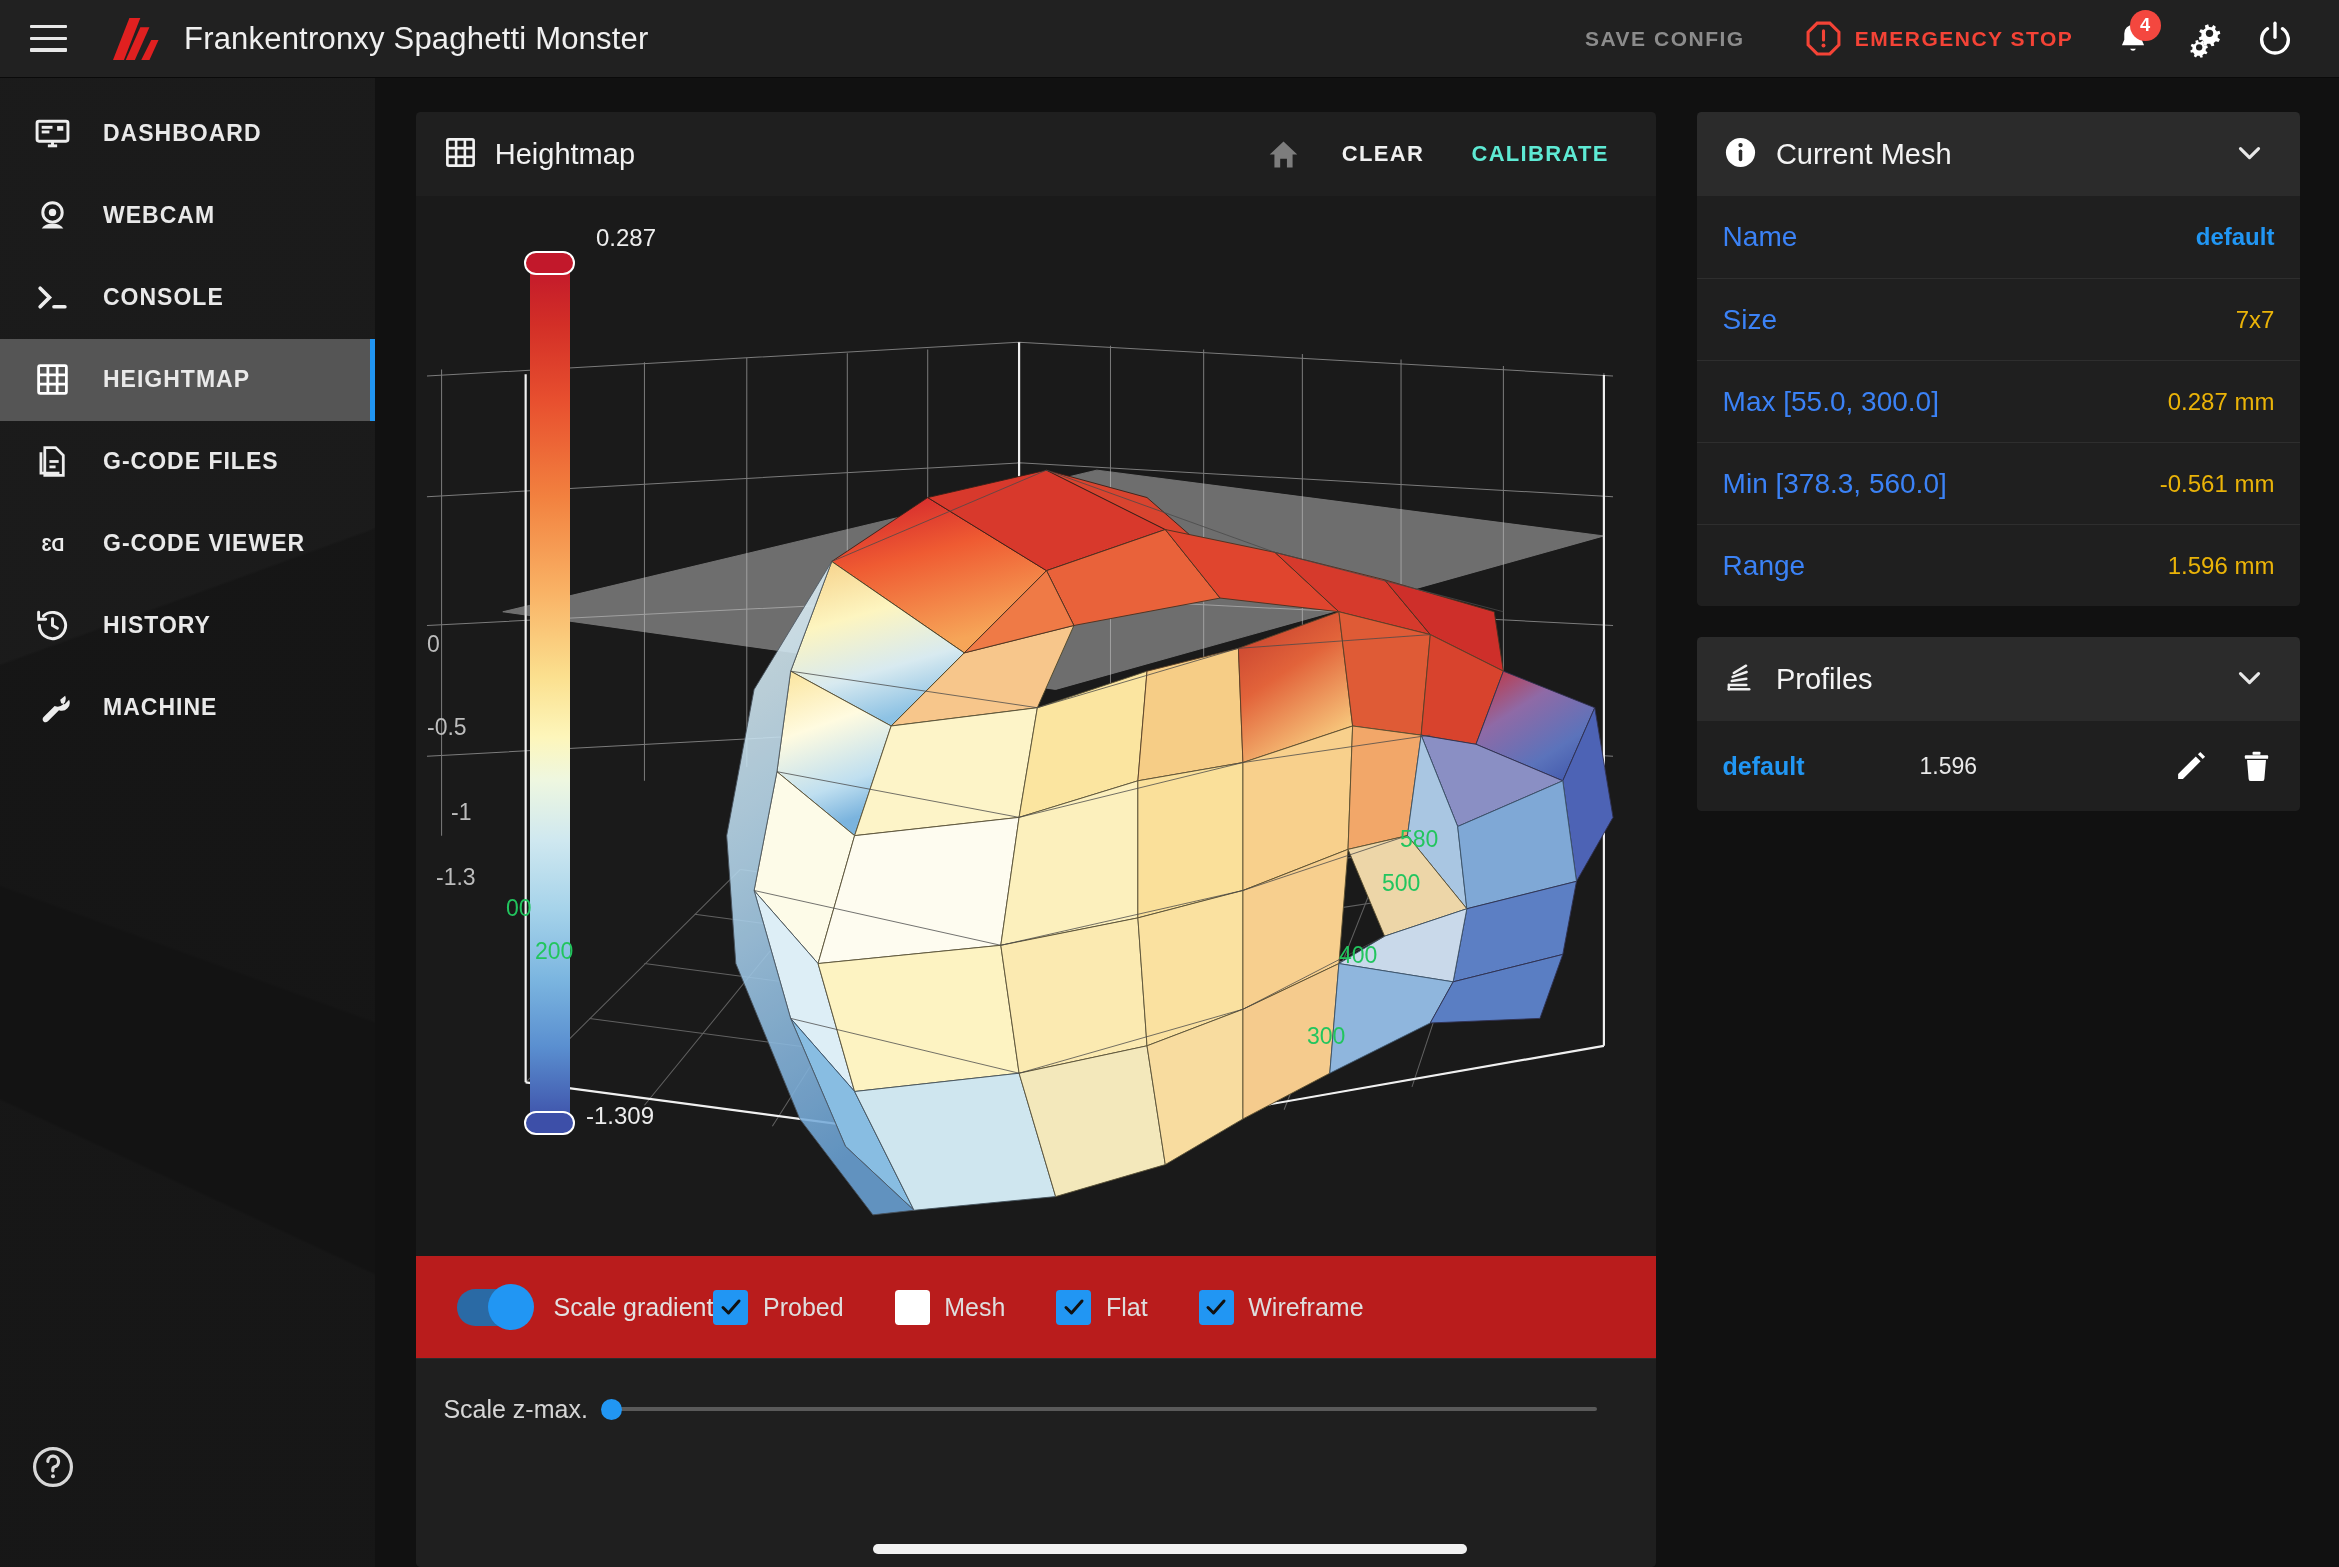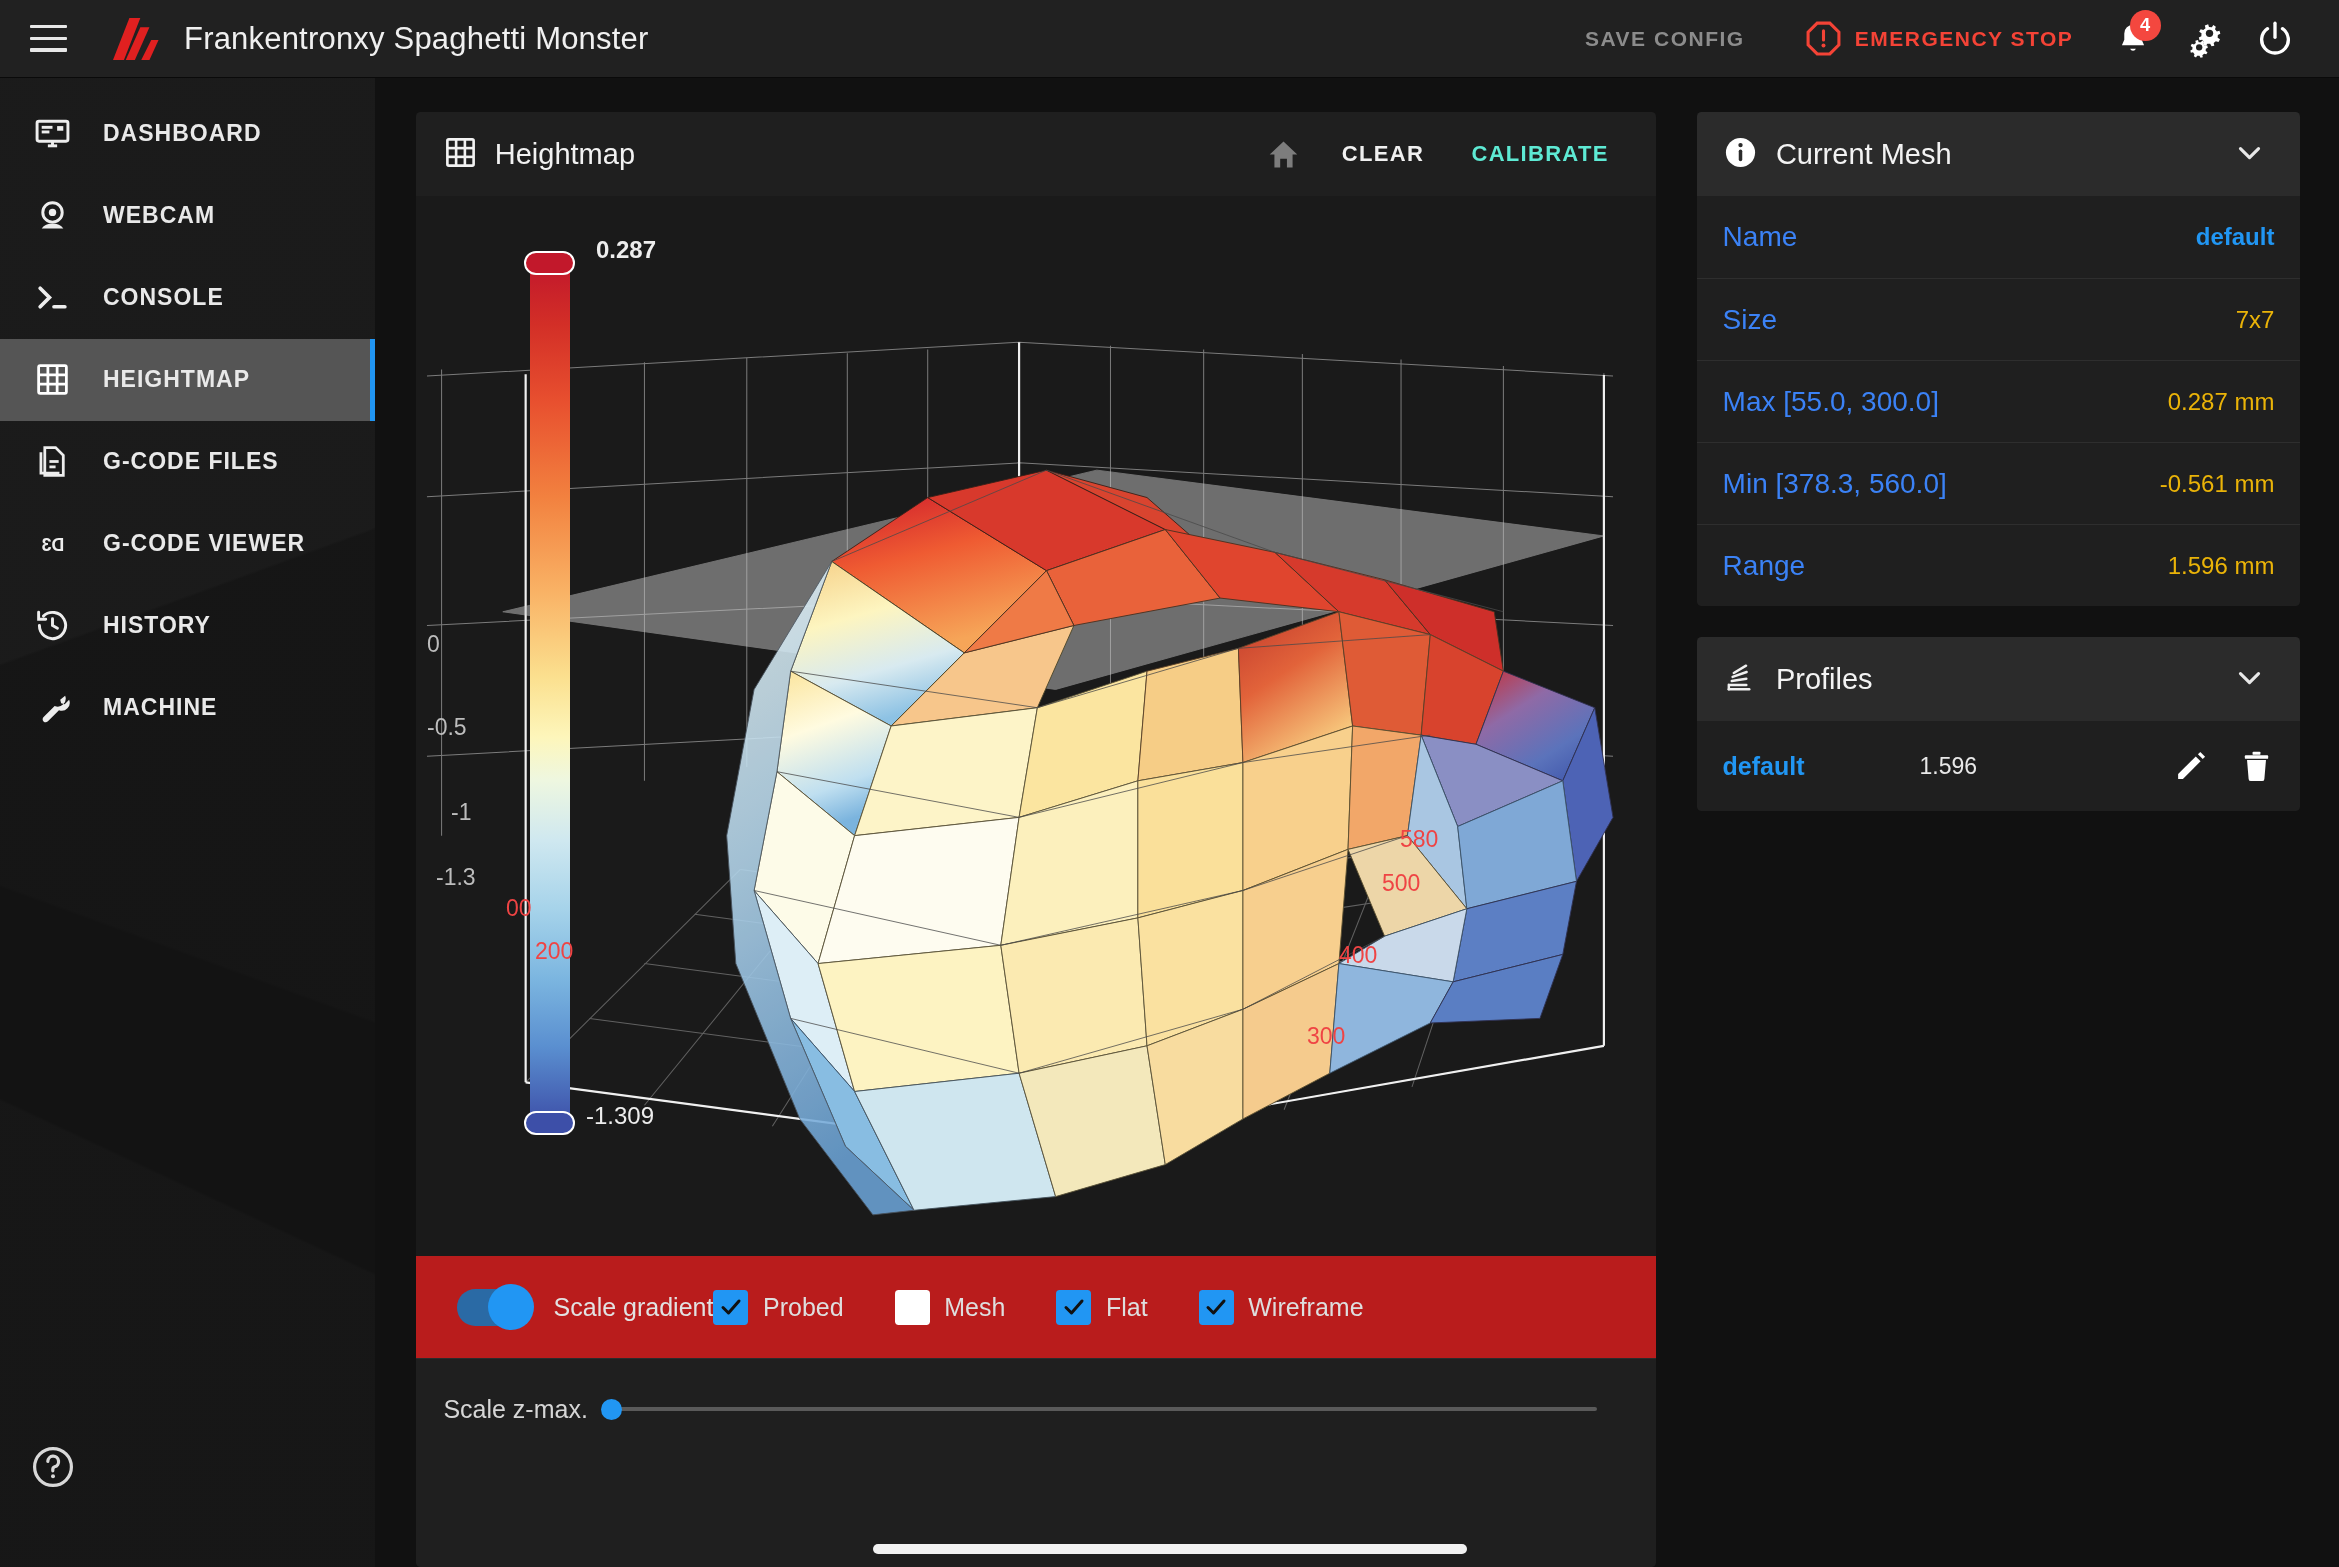--- a/index.html
+++ b/index.html
@@ -86,21 +86,21 @@
       #cfe8f0 67%, #a6d3ea 75%, #7cb6e0 83%, #5a8fd0 91%, #3d4fa8 100%);
     border-radius: 2.7px;
   }
   .cbar-handle { position: absolute; left: 29px; width: 51px; height: 24px;
     border: 2.7px solid #fff; border-radius: 12px; cursor: pointer; }
   .cbar-handle.top { top: 27.4px; background: #c2182b; }
   .cbar-handle.bot { top: 888px; background: #3d4fa8; }
   .cbar-lab { position: absolute; color: #ededed; font-size: 24px; white-space: nowrap; }
 
   .axlab { position: absolute; color: #bdbdbd; font-size: 23px; white-space: nowrap; }
-  .axlab.dim { color: #ef4444; }
+  .axlab.dim { color: #22c55e; }
 
   
   .ctl-row { height: 102px; display: flex; align-items: center; padding: 0 41px; background:#b91c1c; }
   .switch { width: 71px; height: 37px; background: #2a6aa5; border-radius: 18.3px;
     position: relative; cursor: pointer; }
   .switch .knob { position: absolute; right: -5.5px; top: -4.6px; width: 46px; height: 46px;
     border-radius: 23px; background: #2196f3; }
   .ctl-lab { color: #e2e2e2; font-size: 25px; margin-left: 25.6px; }
   .checks { display: flex; align-items: center; gap: 51px; }
   .chk-item { display: flex; align-items: center; gap: 14.6px; cursor: pointer; }
@@ -477,21 +477,21 @@
             <path d="M395,630 L660,680 L905,620 L1110,590"></path>
             <path d="M370,760 L640,820 L905,760 L1085,700"></path>
             <path d="M410,900 L660,960 L905,890 L1060,810"></path>
           </g>
         </svg>
 
         <div class="cbar-wrap">
           <div class="cbar"></div>
           <div class="cbar-handle top"></div>
           <div class="cbar-handle bot"></div>
-          <div class="cbar-lab" style="left:101px; top:13px;font-weight:bold;">0.287</div>
+          <div class="cbar-lab" style="left:101px; top:1px;">0.287</div>
           <div class="cbar-lab" style="left:91px; top:879px;">-1.309</div>
         </div>
 
         <div class="axlab" style="left:11px; top:435px;">0</div>
         <div class="axlab" style="left:11px; top:518px;">-0.5</div>
         <div class="axlab" style="left:35px; top:603px;">-1</div>
         <div class="axlab" style="left:20px; top:668px;">-1.3</div>
 
         <div class="axlab dim" style="left:90px; top:699px;">00</div>
         <div class="axlab dim" style="left:119px; top:742px;">200</div>

